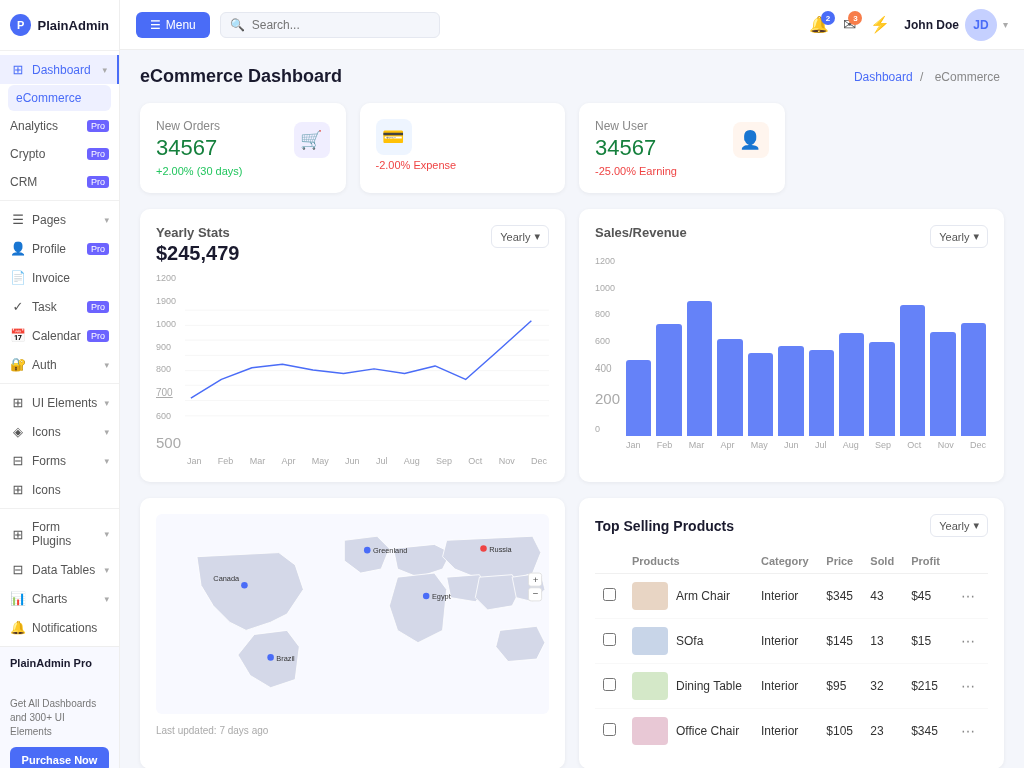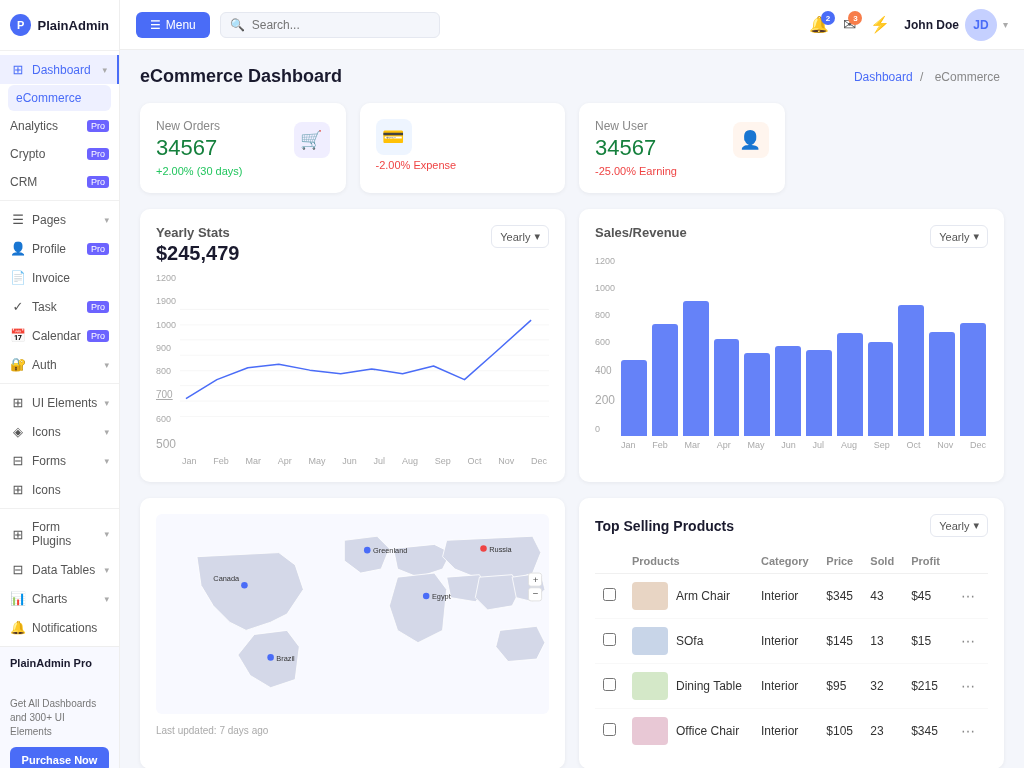--- a/index.html
+++ b/index.html
@@ -291,21 +291,21 @@
         </div>
         <div style="display:flex;gap:4px;">
           <div style="display:flex;flex-direction:column;justify-content:space-between;height:180px;padding-bottom:2px;">
             <span style="font-size:9px;color:#aaa;">1200</span>
             <span style="font-size:9px;color:#aaa;">1900</span>
             <span style="font-size:9px;color:#aaa;">1000</span>
             <span style="font-size:9px;color:#aaa;">900</span>
             <span style="font-size:9px;color:#aaa;">800</span>
             <span style="font-size:10px;color:#aaa;text-decoration:underline;">700</span>
             <span style="font-size:9px;color:#aaa;">600</span>
-            <span style="font-size:12px;color:#aaa;">500</span>
+            <span style="font-size:15px;color:#aaa;">500</span>
           </div>
           <div style="flex:1;">
             <svg viewBox="0 0 620 180" style="width:100%;height:180px;">
 
               <line x1="0" y1="0" x2="620" y2="0" stroke="#f0f0f0" stroke-width="1"></line>
               <line x1="0" y1="26" x2="620" y2="26" stroke="#f0f0f0" stroke-width="1"></line>
               <line x1="0" y1="51" x2="620" y2="51" stroke="#f0f0f0" stroke-width="1"></line>
               <line x1="0" y1="77" x2="620" y2="77" stroke="#f0f0f0" stroke-width="1"></line>
               <line x1="0" y1="103" x2="620" y2="103" stroke="#f0f0f0" stroke-width="1"></line>
               <line x1="0" y1="128" x2="620" y2="128" stroke="#f0f0f0" stroke-width="1"></line>
@@ -340,21 +340,21 @@
             <span>▾</span>
           </div>
         </div>
         <div style="display:flex;gap:4px;">
           <div style="display:flex;flex-direction:column;justify-content:space-between;height:180px;padding-bottom:2px;">
             <span style="font-size:9px;color:#aaa;">1200</span>
             <span style="font-size:9px;color:#aaa;">1000</span>
             <span style="font-size:9px;color:#aaa;">800</span>
             <span style="font-size:9px;color:#aaa;">600</span>
             <span style="font-size:10px;color:#aaa;">400</span>
-            <span style="font-size:12px;color:#aaa;">200</span>
+            <span style="font-size:15px;color:#aaa;">200</span>
             <span style="font-size:9px;color:#aaa;">0</span>
           </div>
           <div style="flex:1;">
             <div style="display:flex;align-items:flex-end;gap:5px;height:180px;padding:0 2px;">
               <div style="flex:1;background:#4a6cf7;border-radius:3px 3px 0 0;height:42%;opacity:0.85;"></div>
               <div style="flex:1;background:#4a6cf7;border-radius:3px 3px 0 0;height:62%;opacity:0.85;"></div>
               <div style="flex:1;background:#4a6cf7;border-radius:3px 3px 0 0;height:75%;opacity:0.85;"></div>
               <div style="flex:1;background:#4a6cf7;border-radius:3px 3px 0 0;height:54%;opacity:0.85;"></div>
               <div style="flex:1;background:#4a6cf7;border-radius:3px 3px 0 0;height:46%;opacity:0.85;"></div>
               <div style="flex:1;background:#4a6cf7;border-radius:3px 3px 0 0;height:50%;opacity:0.85;"></div>

